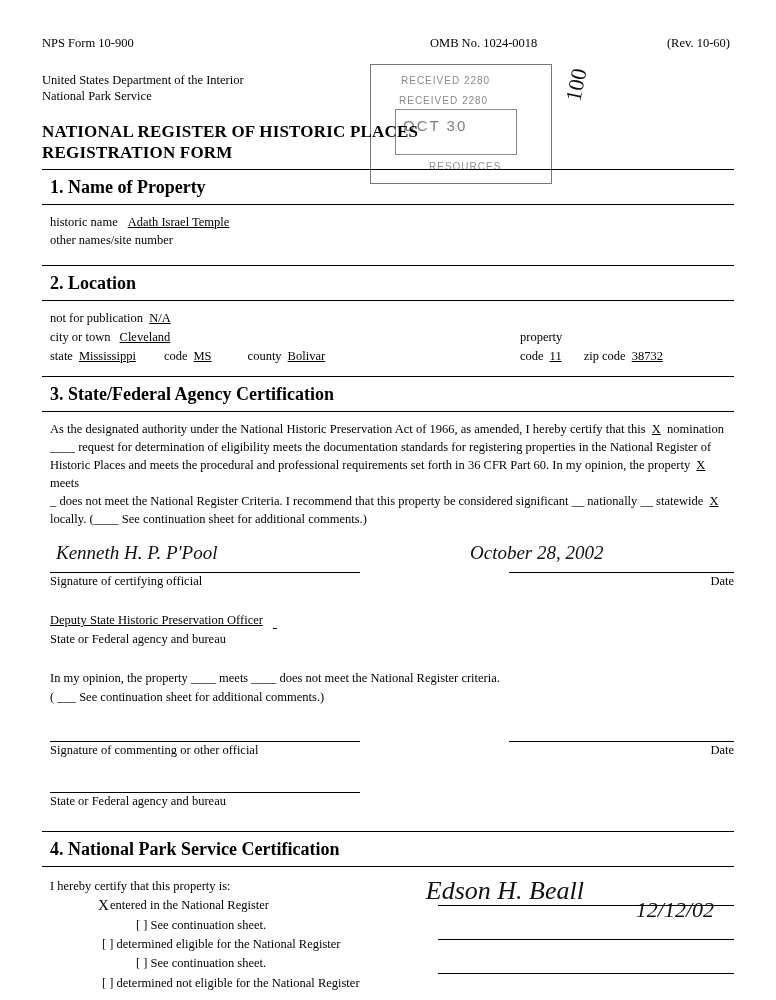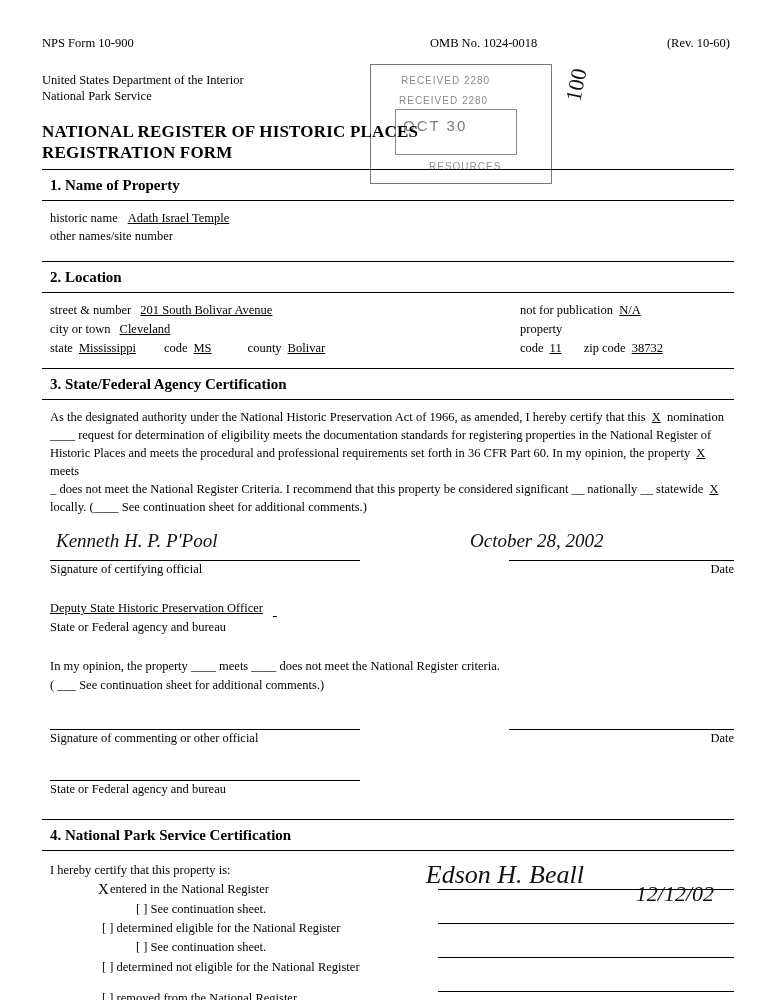--- a/index.html
+++ b/index.html
@@ -58,21 +58,21 @@
     font-size: 17px;
     font-weight: bold;
     line-height: 1.25;
     letter-spacing: 0.2px;
   }
   .rule {
     border-top: 1.6px solid #000;
     margin-top: 6px;
   }
   .section-head {
-    font-size: 15px;
+    font-size: 18px;
     font-weight: bold;
     margin: 7px 0 5px 8px;
   }
   .block {
     font-size: 12.5px;
     line-height: 1.45;
     margin-left: 8px;
   }
   .u {
     text-decoration: underline;
@@ -237,24 +237,20 @@
       </div>
     </div>
 
     <div class="rule" style="margin-top:16px;"></div>
 
     <div class="section-head">2. Location</div>
     <div class="rule"></div>
 
     <div style="margin-top:8px;">
       <div class="loc-line">
-        <div class="loc-left">
-          <span>street &amp; number</span>
-          <span class="u" style="padding:0 6px;">201 South Bolivar Avenue</span>
-        </div>
         <div class="loc-right">
           <span>not for publication</span>
           <span class="u" style="padding:0 3px;">N/A</span>
         </div>
       </div>
       <div class="loc-line">
         <div class="loc-left">
           <span>city or town</span>
           <span class="u" style="padding:0 6px;">Cleveland</span>
         </div>

